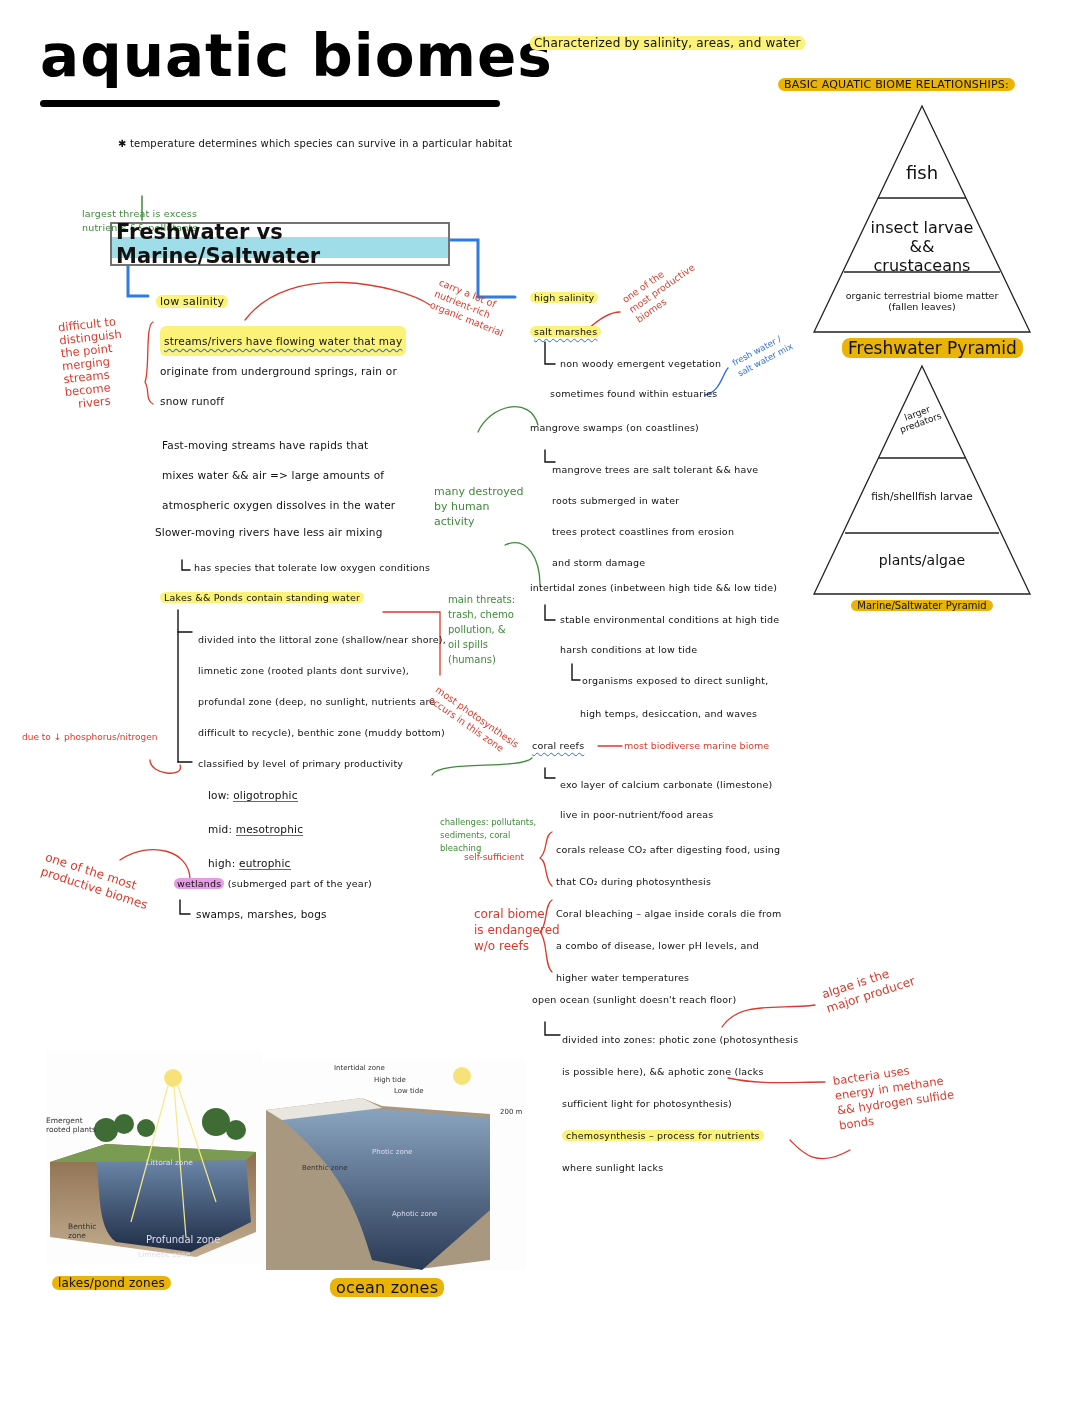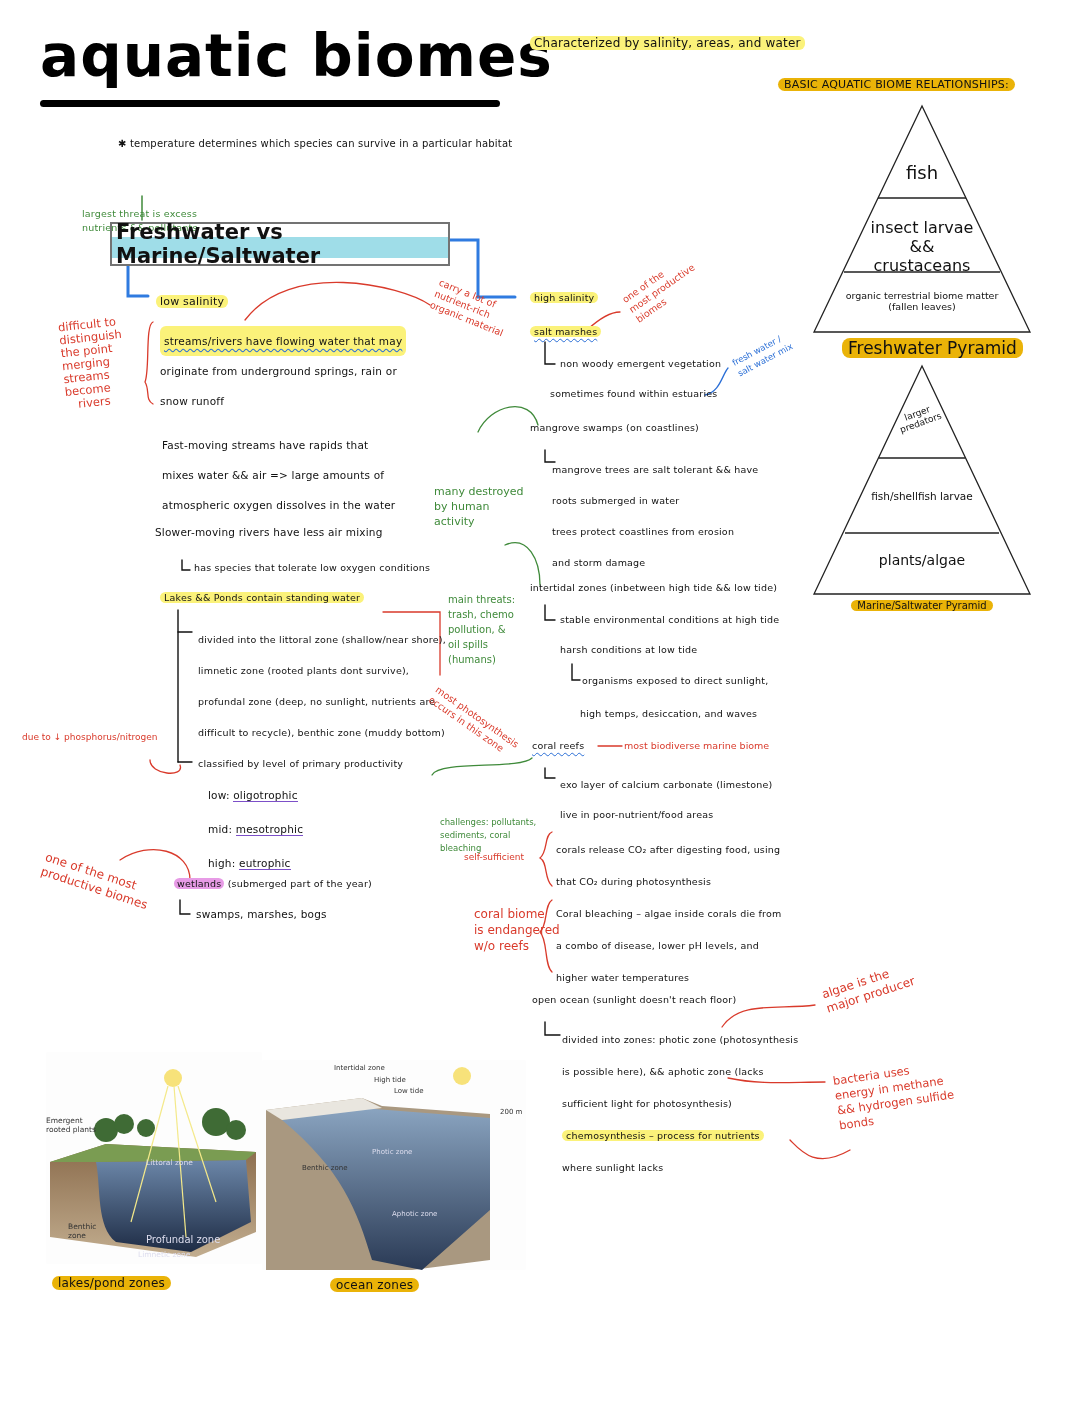--- a/index.html
+++ b/index.html
@@ -294,13 +294,13 @@
     <path d="M4 50 L100 38 L120 48 L20 60 Z" fill="#e9e6df"></path>
   </svg>
   <div class="abs cap" style="left:72px;top:4px;font-size:7px;">Intertidal zone</div>
   <div class="abs cap" style="left:112px;top:16px;font-size:7px;">High tide</div>
   <div class="abs cap" style="left:132px;top:27px;font-size:7px;">Low tide</div>
   <div class="abs cap" style="left:238px;top:48px;font-size:7px;">200 m</div>
   <div class="abs cap" style="left:110px;top:88px;font-size:7px;color:#dde;">Photic zone</div>
   <div class="abs cap" style="left:40px;top:104px;font-size:7px;">Benthic zone</div>
   <div class="abs cap" style="left:130px;top:150px;font-size:7px;color:#dde;">Aphotic zone</div>
 </div>
-<div class="abs t" style="left:330px;top:1278px;font-size:12px;"><span class="hl-b">ocean zones</span></div>
+<div class="abs t" style="left:330px;top:1278px;font-size:16px;"><span class="hl-b">ocean zones</span></div>
 
 </body></html>

